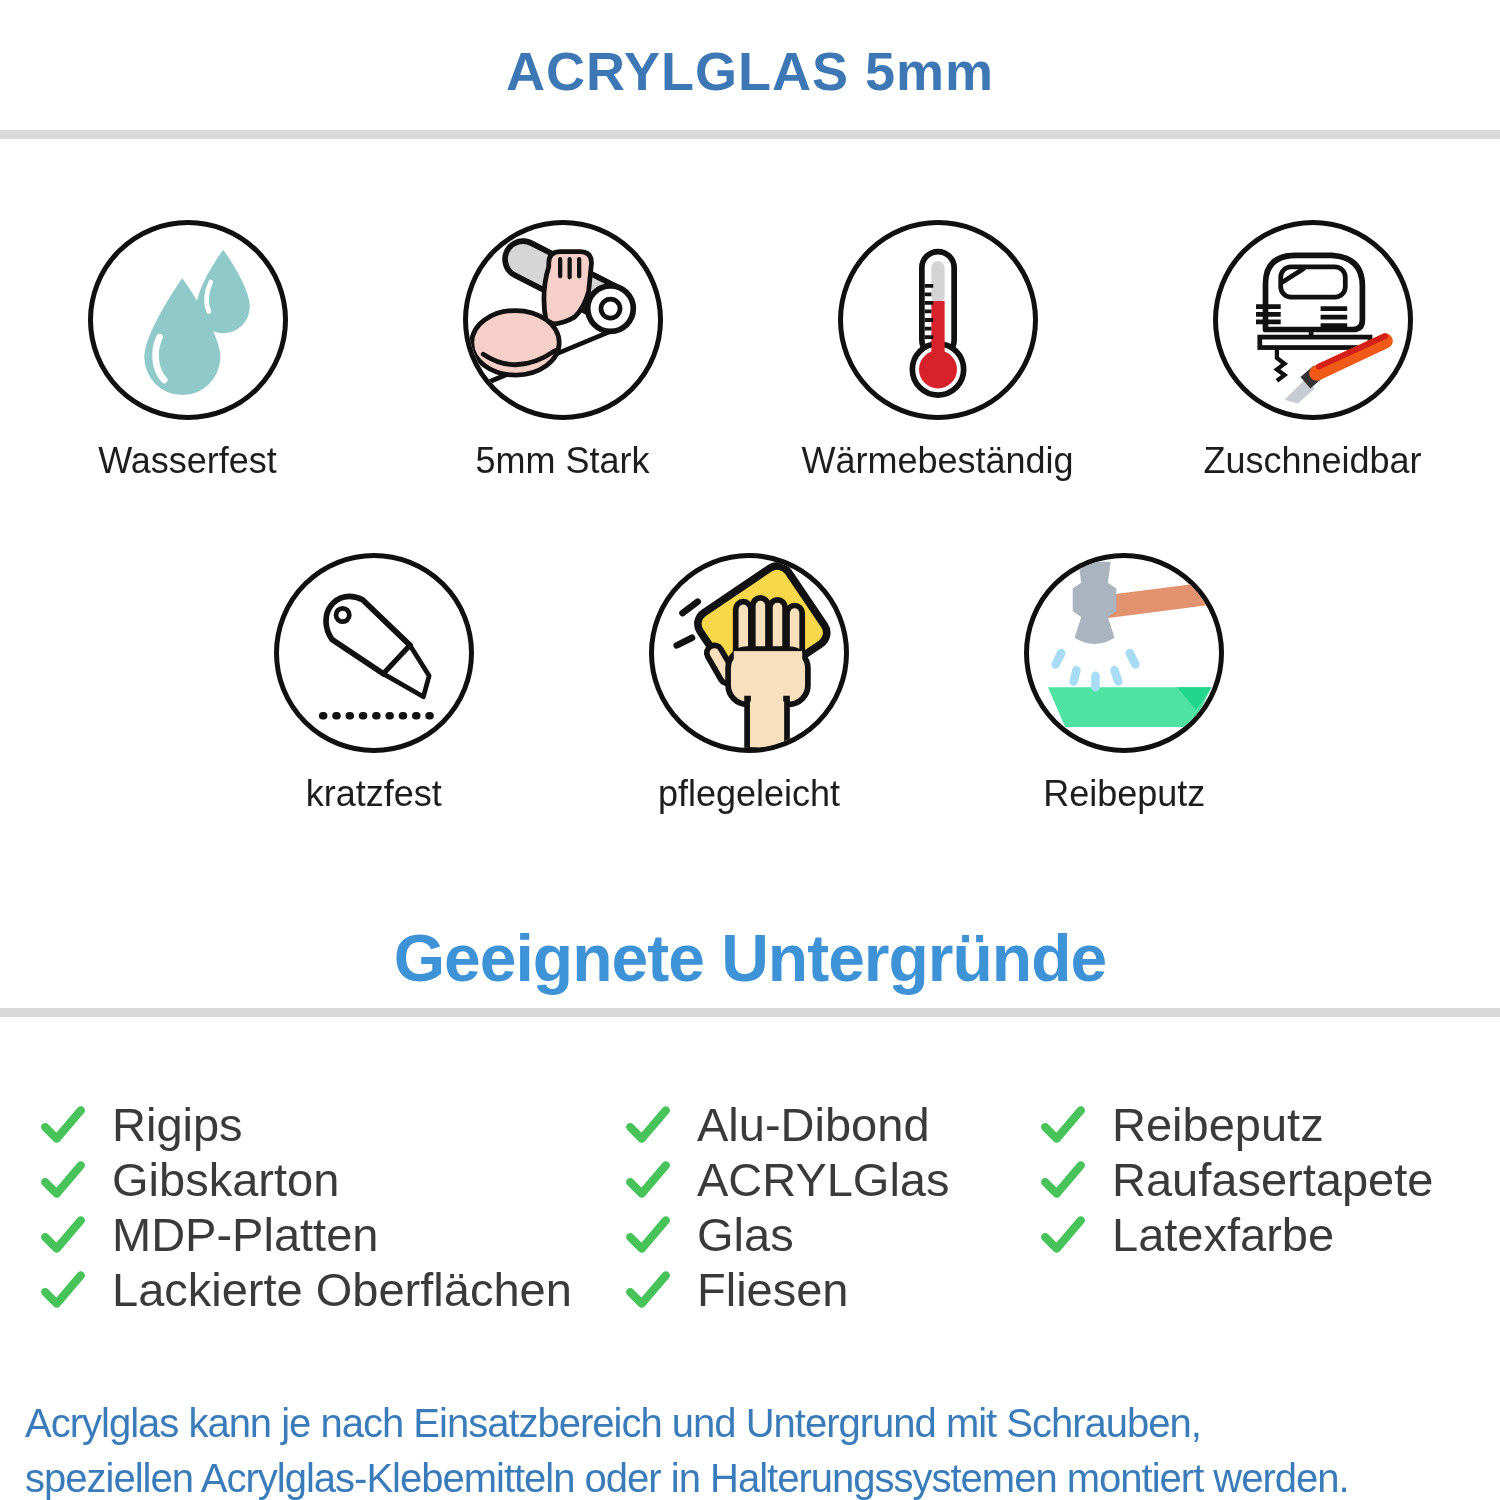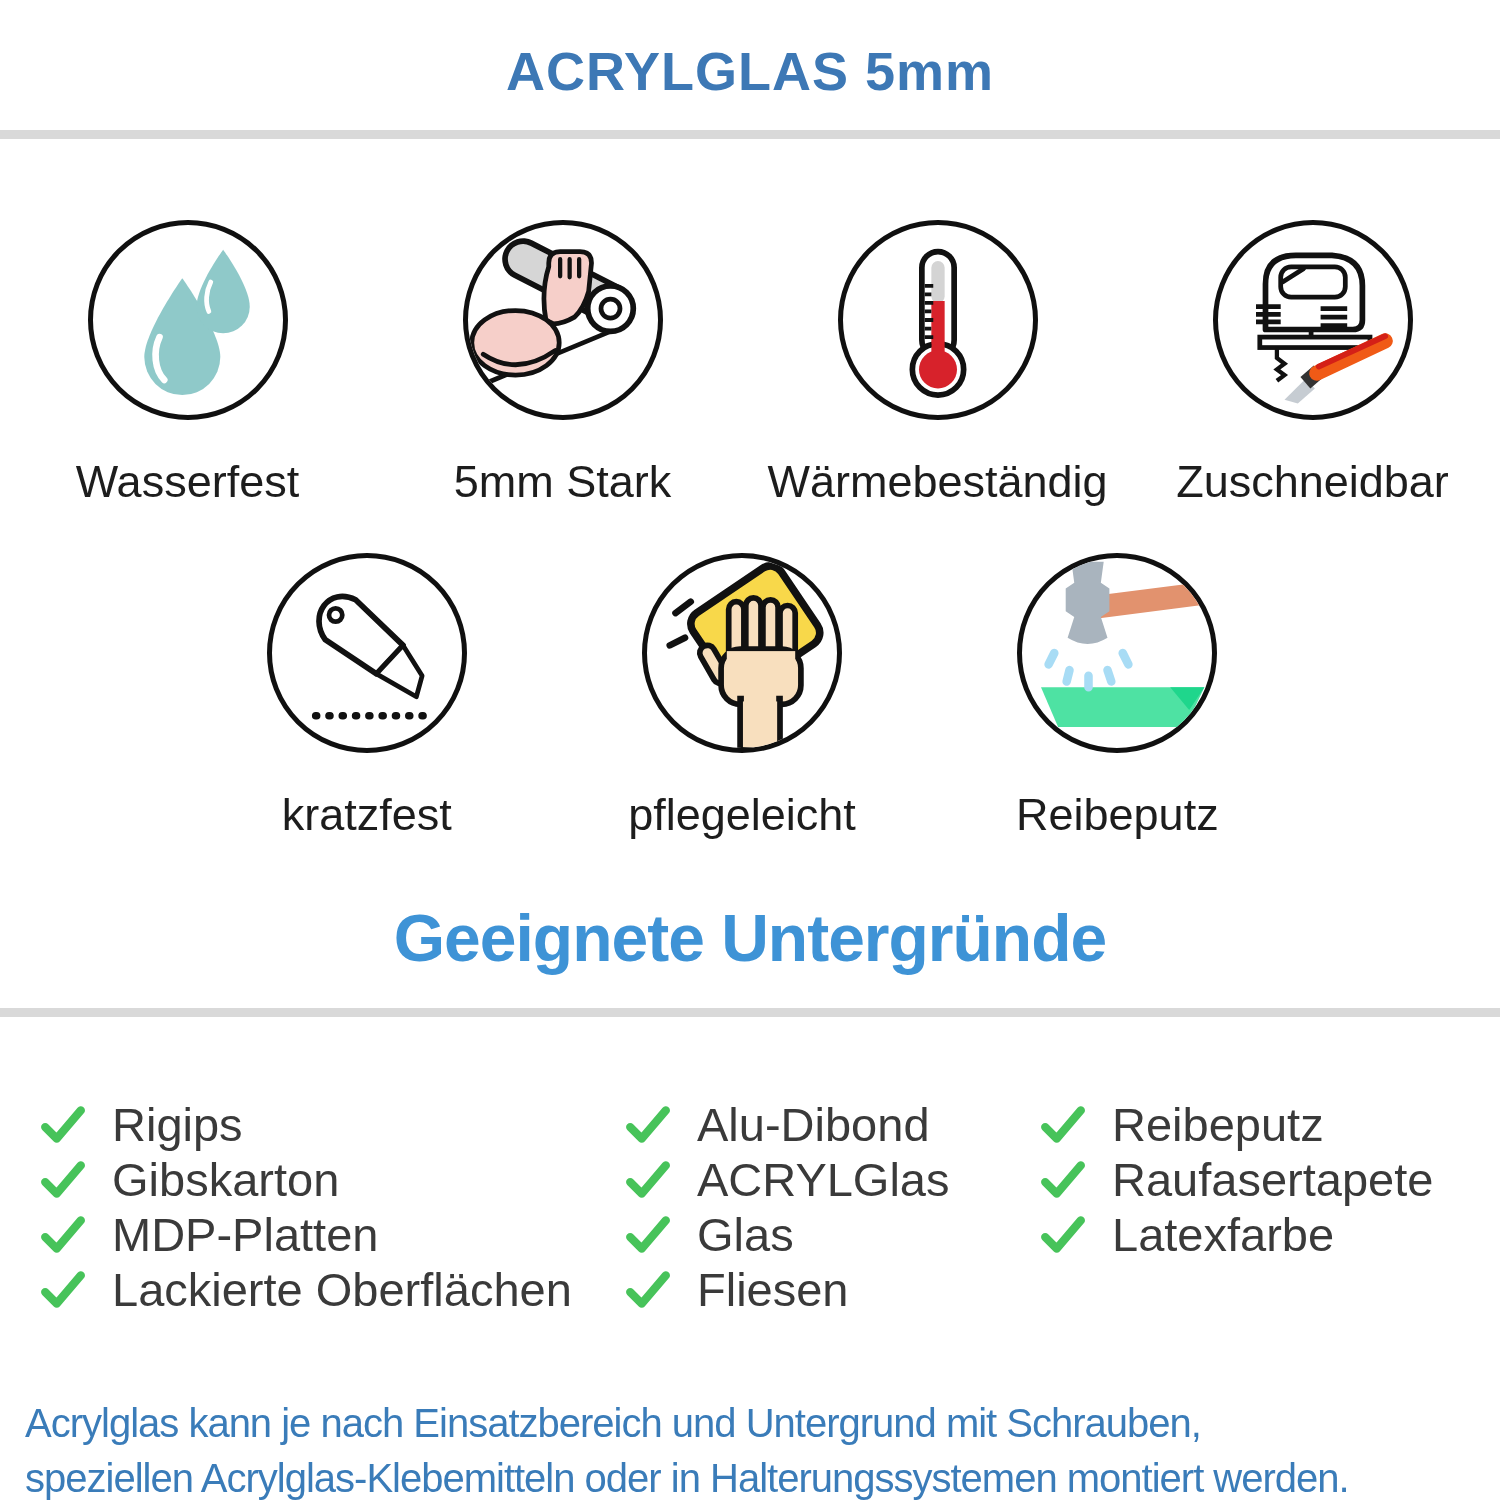--- a/index.html
+++ b/index.html
@@ -9,28 +9,28 @@
 
   .title { position:absolute; top:40px; left:0; width:100%; text-align:center;
            font-size:54px; font-weight:700; color:#3D78B5; letter-spacing:1px; }
 
   .divider { position:absolute; left:0; width:100%; height:9px; background:#D9D9D9; }
   .d1 { top:130px; }
   .d2 { top:1008px; }
 
   .frow { position:absolute; display:flex; }
   .frow1 { top:220px; left:0; width:1500px; }
-  .frow2 { top:553px; left:179px; width:1126px; }
+  .frow2 { top:553px; left:186px; width:1126px; }
   .feature { flex:1; display:flex; flex-direction:column; align-items:center; }
   .circle { width:200px; height:200px; border:5px solid #101010; border-radius:50%;
             overflow:hidden; background:#fff; }
   .circle svg { width:100%; height:100%; display:block; }
-  .flabel { margin-top:36px; font-size:45px; font-weight:500; color:#1D1D1D; white-space:nowrap; }
-
-  .surf-heading { position:absolute; top:900px; left:0; width:100%; text-align:center;
+  .flabel { margin-top:20px; font-size:36px; font-weight:500; color:#1D1D1D; white-space:nowrap; }
+
+  .surf-heading { position:absolute; top:920px; left:0; width:100%; text-align:center;
                   font-size:66px; font-weight:600; color:#3E93D6; letter-spacing:-1px; }
 
   .checklist { position:absolute; top:1097px; left:40px; display:flex; }
   .col { display:flex; flex-direction:column; }
   .c1 { width:585px; } .c2 { width:415px; } .c3 { width:430px; }
   .check-item { display:flex; align-items:center; height:55px; gap:26px; }
   .check-item svg { width:46px; height:40px; flex:none; }
   .check-item span { font-size:47px; font-weight:500; color:#3A3A3A; white-space:nowrap; }
 
   .footer { position:absolute; top:1396px; left:25px; font-size:40px; font-weight:500;

